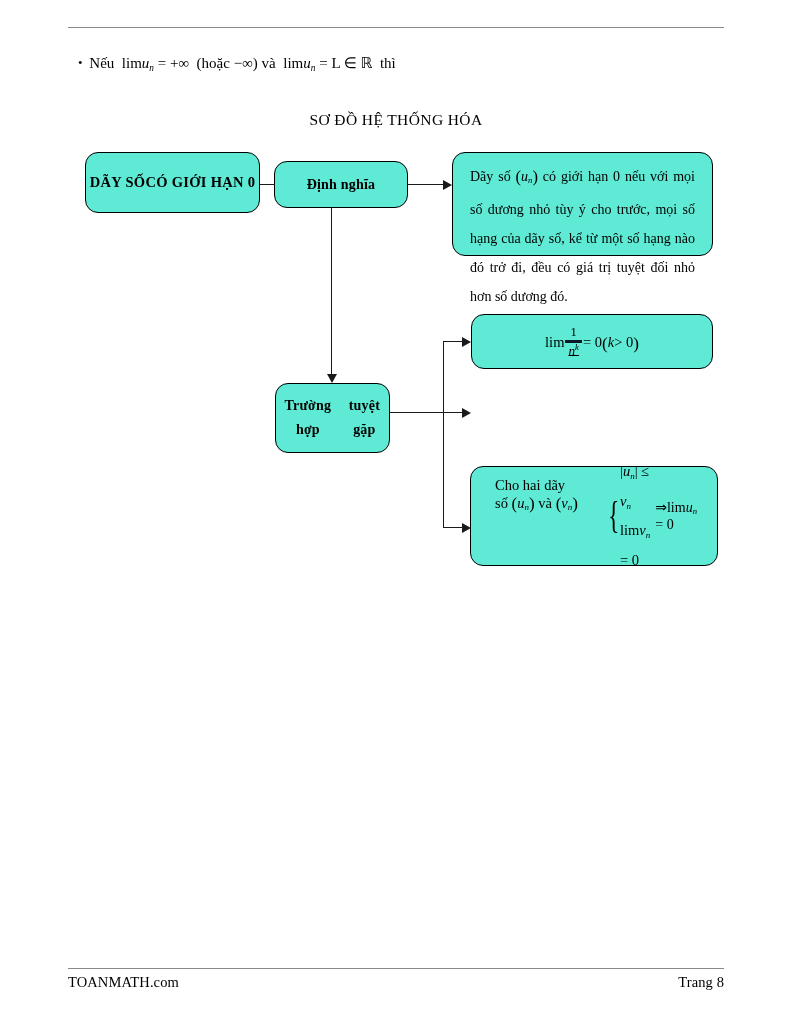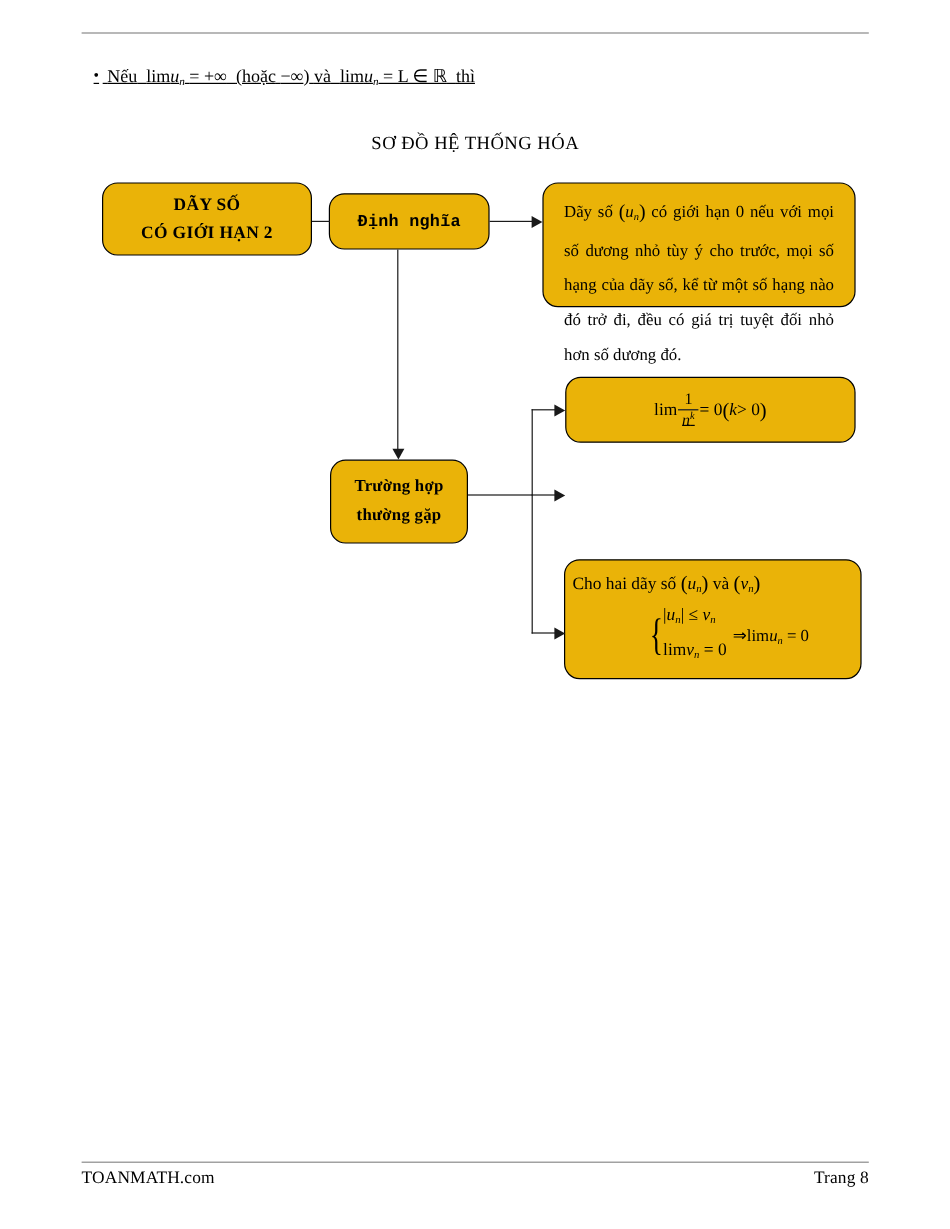--- a/index.html
+++ b/index.html
@@ -50,64 +50,63 @@
   }
 
   
   .bullet-block {
     position: absolute;
     left: 78px; top: 46px;
     width: 620px;
     font-size: 15px;
     line-height: 34px;
   }
-  .bullet-line { white-space: nowrap; text-decoration: underline; }
+  .bullet-line { white-space: nowrap; }
   .bullet-dot { font-size: 13px; vertical-align: 1px; padding-right: 3px; }
   .bullet-line2 { padding-left: 0px; }
 
   
   .section-title {
     position: absolute;
     left: 0; top: 111px;
     width: 792px;
     text-align: center;
     font-weight: normal;
     font-size: 15.5px;
     letter-spacing: 0.4px;
   }
 
   
   .fbox {
     position: absolute;
     box-sizing: border-box;
     border: 1.2px solid #000;
     border-radius: 13px;
-    background: #eab308;
+    background: #5eead4;
     display: flex;
-    flex-direction: column;
+    flex-direction: row;
     justify-content: center;
   }
   .fbox.center { align-items: center; text-align: center; }
 
   .box-dayso {
     left: 85px; top: 152px;
     width: 175px; height: 61px;
     font-weight: bold;
     font-size: 14.5px;
     line-height: 23px;
     letter-spacing: 0.3px;
   }
 
   .box-dinhnghia {
     left: 274px; top: 161px;
     width: 134px; height: 47px;
     font-weight: bold;
     font-size: 14px;
     letter-spacing: 0.2px;
-    font-family: Liberation Mono, monospace;
   }
 
   .box-truonghop {
     left: 275px; top: 383px;
     width: 115px; height: 70px;
     font-weight: bold;
     font-size: 14px;
     line-height: 24px;
     letter-spacing: 0.2px;
   }
@@ -134,21 +133,21 @@
   }
   .box-f2 {
     left: 471px; top: 389px;
     width: 240px; height: 45px;
     align-items: center;
     font-size: 14.5px;
   }
   .box-f3 {
     left: 470px; top: 466px;
     width: 248px; height: 100px;
-    padding: 10px 2px;
+    padding: 10px 20px;
     font-size: 14.5px;
     justify-content: flex-start;
   }
 
   
   .mi { font-style: italic; font-family: "Liberation Serif", serif; }
   .mup { font-style: normal; }
   sub.ms {
     font-style: italic;
     font-size: 0.62em;
@@ -165,21 +164,21 @@
   .frac {
     display: inline-block;
     vertical-align: -0.48em;
     text-align: center;
     line-height: 1.08;
     margin: 0 1px;
   }
   .frac .num { display: block; font-size: 0.92em; padding: 0 3px; }
   .frac .den {
     display: block;
-    border-top: 1px solid #0f172a;
+    border-top: 3px solid #0f172a;
     font-size: 0.92em;
     padding: 0 3px;
     text-decoration: underline;
   }
 
   .sysrow { display: flex; align-items: center; justify-content: center; }
   .brace {
     font-size: 2.55em;
     line-height: 0.82;
     font-weight: 300;
@@ -236,34 +235,34 @@
       <span class="mup">lim</span><span class="mi">u</span><sub class="ms">n</sub>
       <span>= L ∈ ℝ</span>&nbsp;
       <span>thì</span>
     </div>
   </div>
 
   <div class="section-title">SƠ ĐỒ HỆ THỐNG HÓA</div>
 
   <div class="fbox center box-dayso">
     <div>DÃY SỐ</div>
-    <div>CÓ GIỚI HẠN 2</div>
+    <div>CÓ GIỚI HẠN 0</div>
   </div>
 
   <div class="fbox center box-dinhnghia">
     <div>Định nghĩa</div>
   </div>
 
   <div class="fbox box-dinhnghia-text">
     <p><span>Dãy số</span> <span class="paren">(</span><span class="mi">u</span><sub class="ms">n</sub><span class="paren">)</span> <span>có giới hạn 0 nếu với mọi số dương nhỏ tùy ý cho trước, mọi số hạng của dãy số, kể từ một số hạng nào đó trở đi, đều có giá trị tuyệt đối nhỏ hơn số dương đó.</span></p>
   </div>
 
   <div class="fbox center box-truonghop">
     <div>Trường hợp</div>
-    <div>thường gặp</div>
+    <div>tuyệt gặp</div>
   </div>
 
   <div class="fbox center box-f1">
     <div>
       <span class="mup">lim</span><span class="frac"><span class="num">1</span><span class="den"><span class="mi">n</span><sup class="mx">k</sup></span></span><span>= 0</span><span class="paren">(</span><span class="mi">k</span><span>&gt; 0</span><span class="paren">)</span>
     </div>
   </div>
 
 
   <div class="fbox box-f3">

